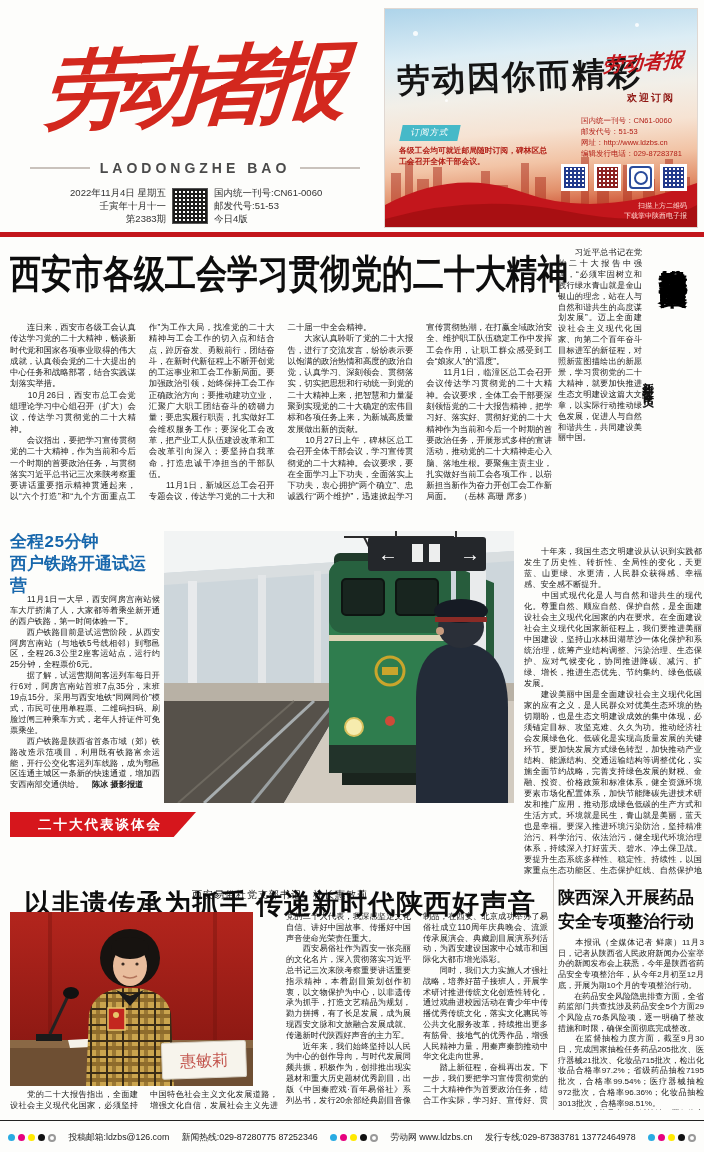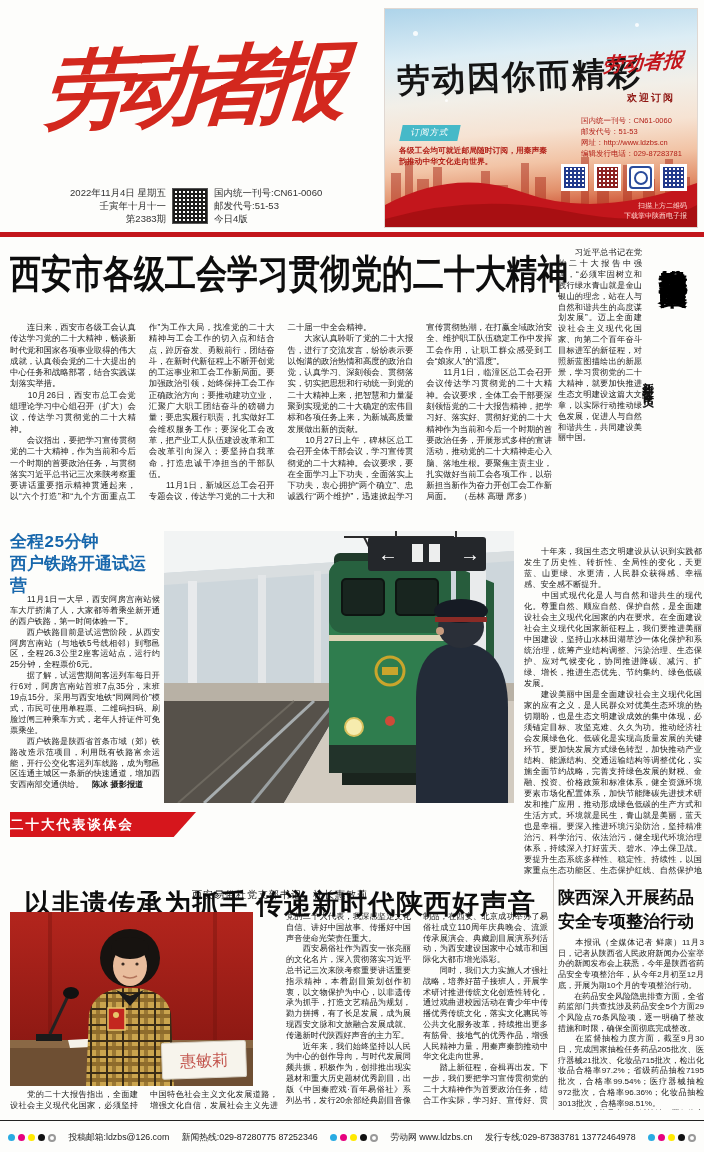--- a/index.html
+++ b/index.html
@@ -77,21 +77,21 @@
   .train-headline{left:10px;top:532px;width:152px;color:#1767ac;font-weight:bold;
     font-size:17px;line-height:22px;white-space:pre-line;font-family:Liberation Mono, monospace;}
   .train-body{left:10px;top:584px;width:150px;height:222px;overflow:hidden;
     font-size:8.2px;line-height:10.9px;text-align:justify;white-space:pre-line;}
   .train-credit{font-weight:bold;}
   .train-photo{left:164px;top:531px;width:350px;height:272px;overflow:hidden;background:#cdd6db;}
 
   
   .sec-banner{left:10px;top:812px;width:186px;height:25px;background:#d6161c;
     clip-path:polygon(0 0,100% 0,88% 100%,0 100%);color:#fff;font-weight:bold;
-    font-size:13.5px;letter-spacing:2px;display:flex;align-items:center;box-sizing:border-box;}
+    font-size:13.5px;letter-spacing:2px;display:flex;align-items:center;padding-left:28px;box-sizing:border-box;}
 
   
   .a2-headline{left:10px;top:846px;width:540px;text-align:center;font-weight:bold;
     font-size:27px;color:#0d0d0d;font-family:"Liberation Serif",serif;letter-spacing:1px;white-space:nowrap;margin-top:40px;}
   .a2-subhead{left:10px;top:888px;width:540px;text-align:center;font-size:10px;letter-spacing:1px;color:#111;}
   .portrait{left:10px;top:912px;width:243px;height:174px;overflow:hidden;}
   .a2-colA{left:10px;top:1090px;width:268px;height:26px;overflow:hidden;
     column-count:2;column-gap:12px;font-size:8.2px;line-height:10.8px;text-align:justify;white-space:pre-line;}
   .a2-colB{left:286px;top:912px;width:262px;height:204px;overflow:hidden;
     column-count:2;column-gap:12px;font-size:8.2px;line-height:10.8px;text-align:justify;white-space:pre-line;}
@@ -112,20 +112,25 @@
   .dot{width:7px;height:7px;border-radius:50%;display:inline-block;}
   .dot.c{background:#29abe2}.dot.m{background:#e6007e}.dot.y{background:#ffe900}
   .dot.k{background:#111}.dot.g{background:#fff;border:2px solid #999;width:4px;height:4px;}
 </style>
 </head>
 <body>
 
 <div class="page">
 
   <div class="abs masthead-title">劳动者报</div>
+  <div class="abs masthead-rom">
+    <span class="rule"></span>
+    <span>LAODONGZHE BAO</span>
+    <span class="rule"></span>
+  </div>
   <div class="abs date-block">
     <div class="date-left">
       <div>2022年11月4日  星期五</div>
       <div>壬寅年十月十一</div>
       <div>第2383期</div>
     </div>
     <div class="qr-mini"></div>
     <div class="date-right">
       <div>国内统一刊号:CN61-0060</div>
       <div>邮发代号:51-53</div>
@@ -162,21 +167,21 @@
     <div class="abs promo-slogan">劳动因你而精彩</div>
     <div class="abs promo-brand">劳动者报</div>
     <div class="abs promo-subscribe">欢迎订阅</div>
     <div class="abs promo-info">
       <div>国内统一刊号：CN61-0060</div>
       <div>邮发代号：51-53</div>
       <div>网址：http://www.ldzbs.cn</div>
       <div>编辑发行电话：029-87283781</div>
     </div>
     <div class="abs promo-chip">订阅方式</div>
-    <div class="abs promo-method">各级工会均可就近邮局随时订阅，用秦声秦韵推动中华文化走向世界。</div>
+    <div class="abs promo-method">各级工会均可就近邮局随时订阅，碑林区总工会召开全体干部会议。</div>
     <div class="abs promo-qrs">
       <div class="ptile">
           <div class="pqr"></div>
         </div>
       <div class="ptile">
           <div class="pqr red"></div>
         </div>
       <div class="ptile">
           <div class="papp">
             <div class="papp-ring"></div>

